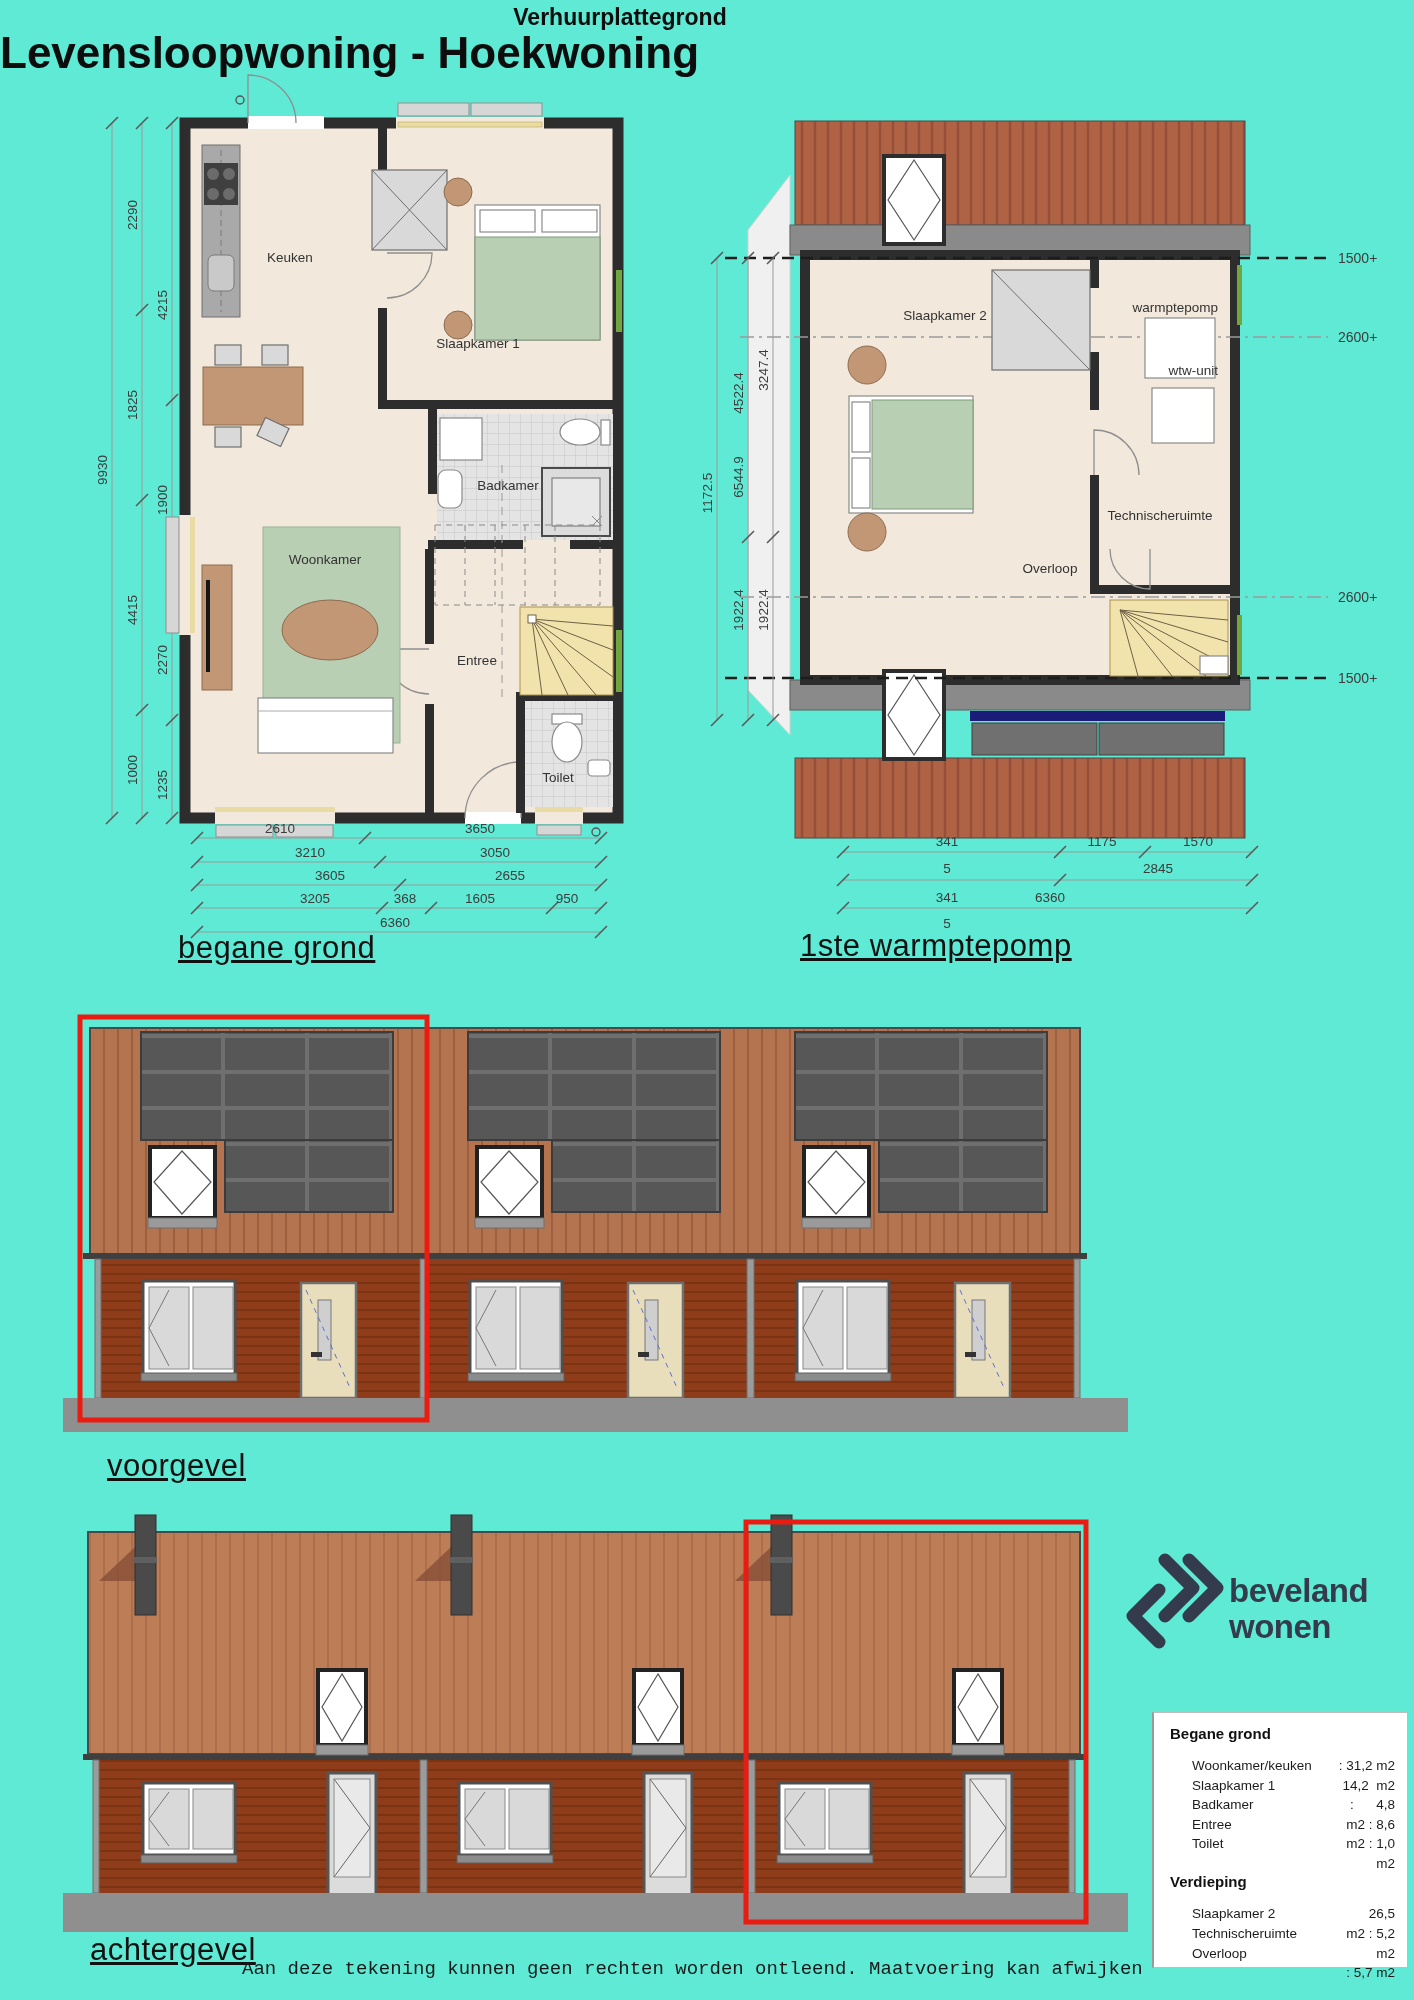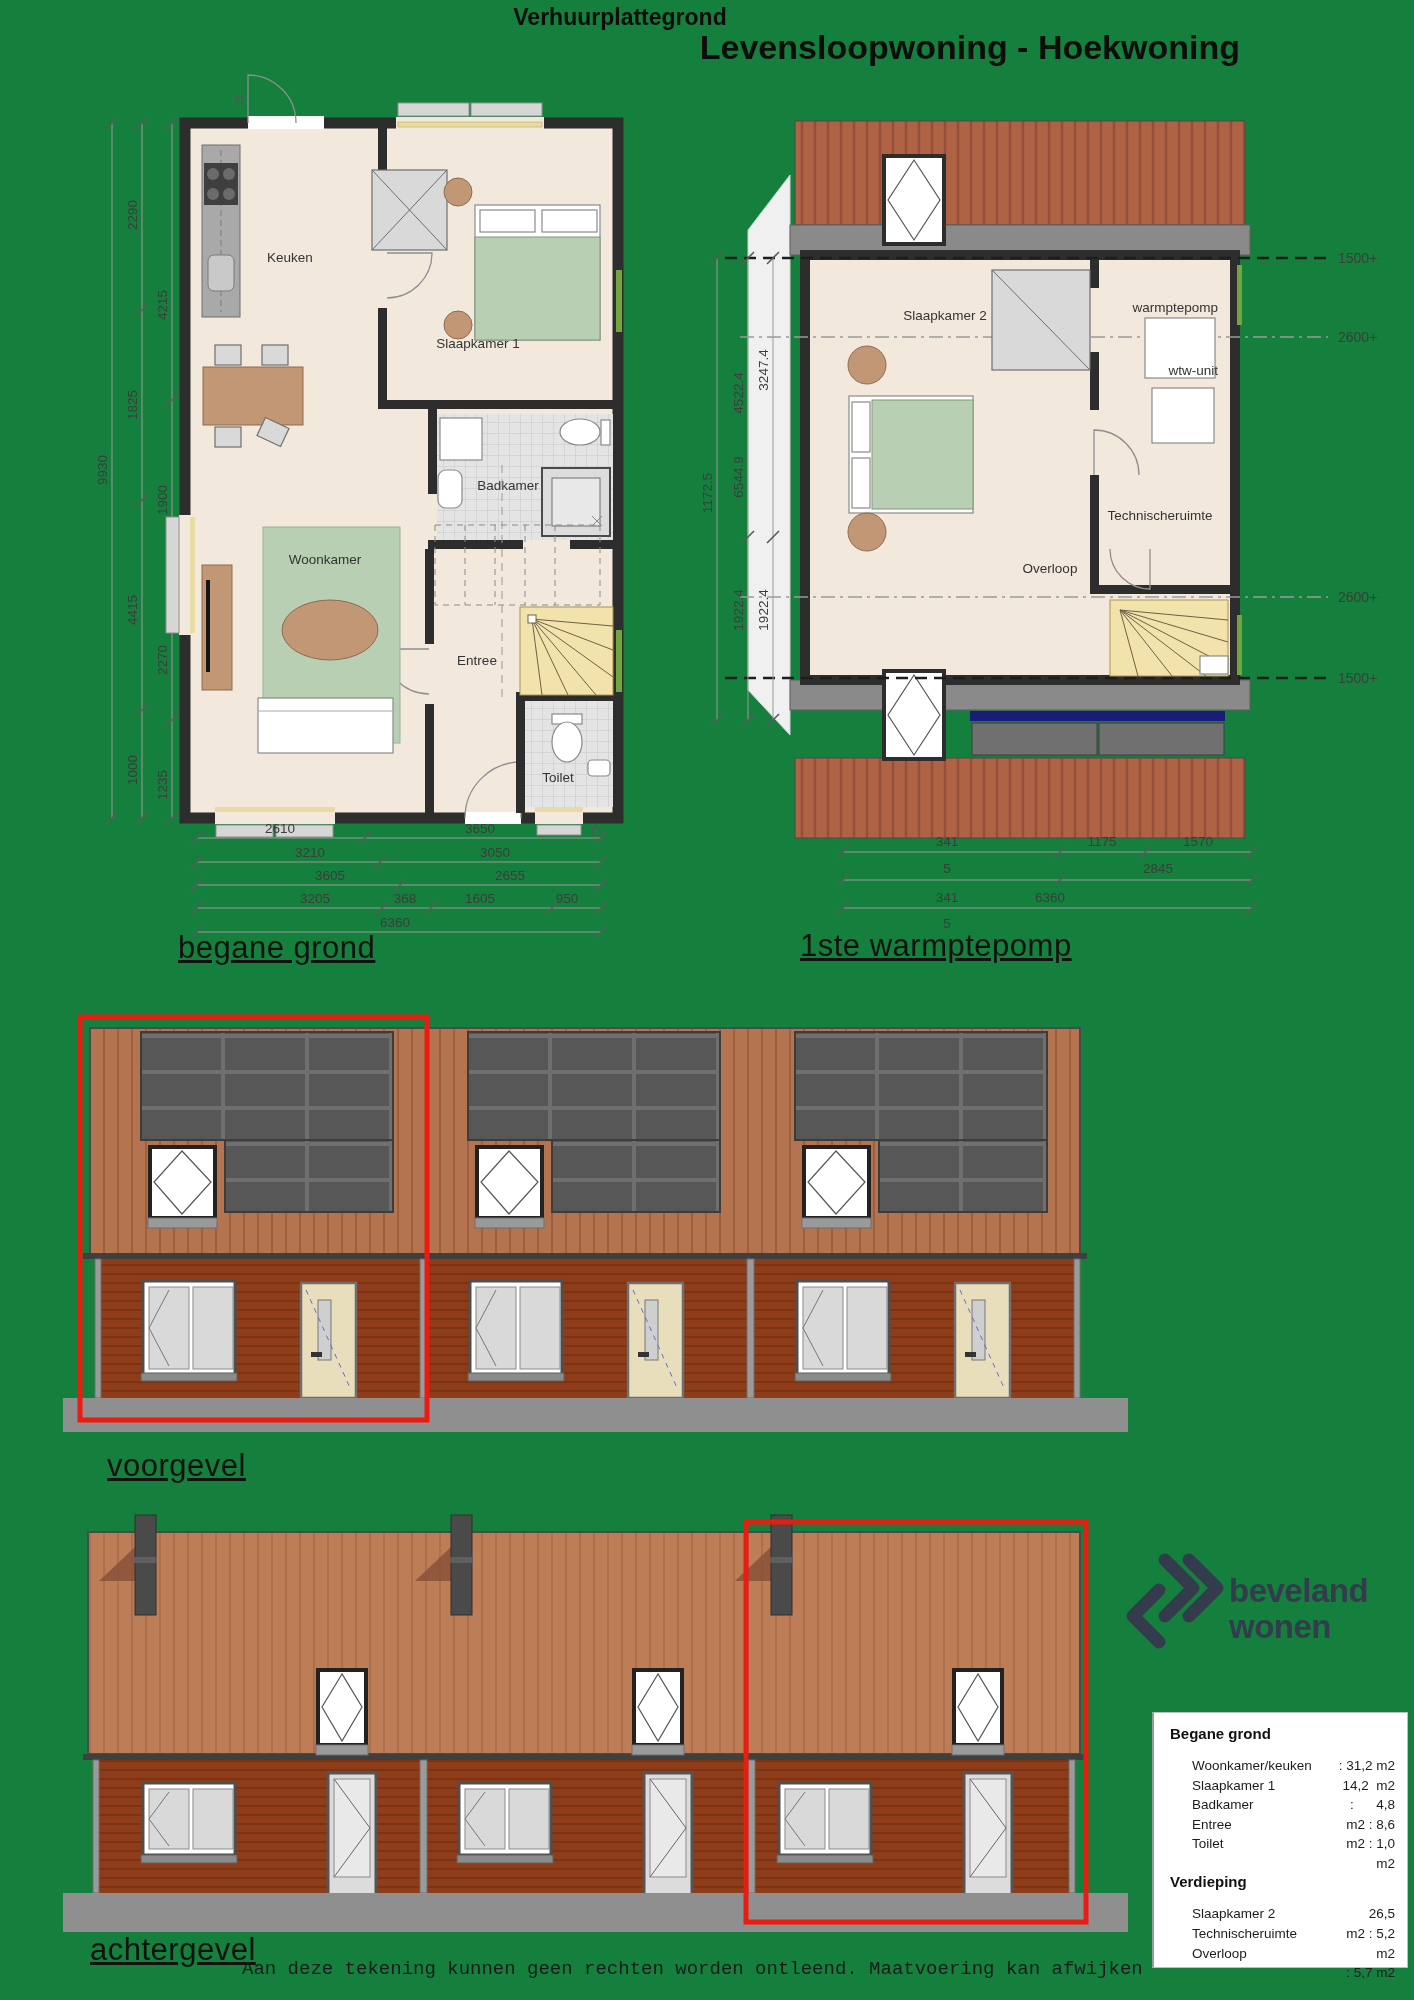--- a/index.html
+++ b/index.html
@@ -1,20 +1,20 @@
 <!DOCTYPE html>
 <html><head>
 <meta charset="utf-8">
 <style>
   html,body{margin:0;padding:0;background:#fff;}
-  .canvas{position:relative;width:1414px;height:2000px;background:#15803d;overflow:hidden;
+  .canvas{position:relative;width:1414px;height:2000px;background:#5eead4;overflow:hidden;
           font-family:"Liberation Sans",sans-serif;color:#222;}
   .abs{position:absolute;}
   .title-sub{width:1240px;text-align:center;font-size:23px;font-weight:700;color:#0d0d0d;}
-  .title-main{width:1240px;text-align:right;font-size:34px;font-weight:700;color:#0d0d0d;}
+  .title-main{width:1240px;text-align:left;font-size:44px;font-weight:700;color:#0d0d0d;}
   .plan-label{font-size:31px;color:#111;text-decoration:underline;font-weight:400;letter-spacing:.5px;}
   .disclaimer{font-size:19px;color:#1a1a1a;font-family:Liberation Mono, monospace;}
   svg text{font-family:"Liberation Sans",sans-serif;}
   .dim{font-size:13.5px;fill:#3c3c3c;}
   .room{font-size:13.5px;fill:#333;}
   .hlabel{font-size:14px;fill:#3c3c3c;}
   .dimline{stroke:#9a9a9a;stroke-width:1;}
   .tick{stroke:#5a5a5a;stroke-width:1.6;}
   .wall{fill:#2d2d2d;}
   .arc{stroke:#8f8f8f;stroke-width:1.3;fill:none;}

